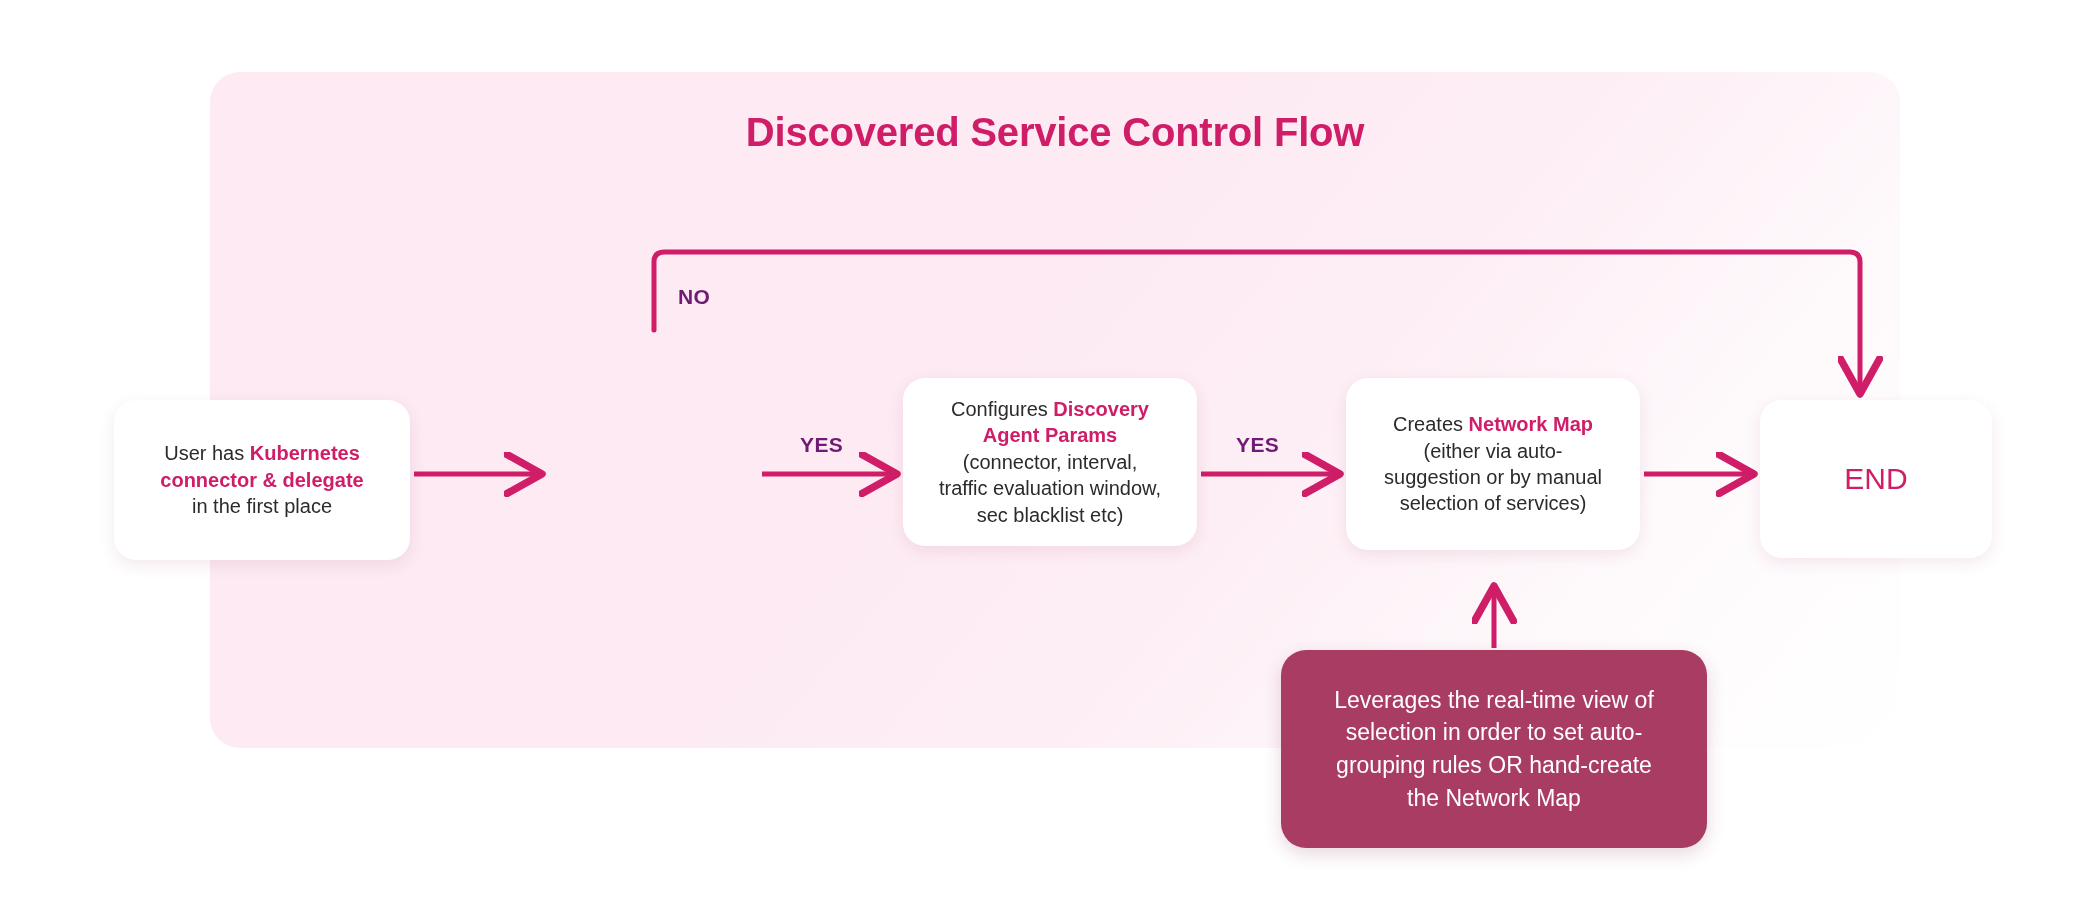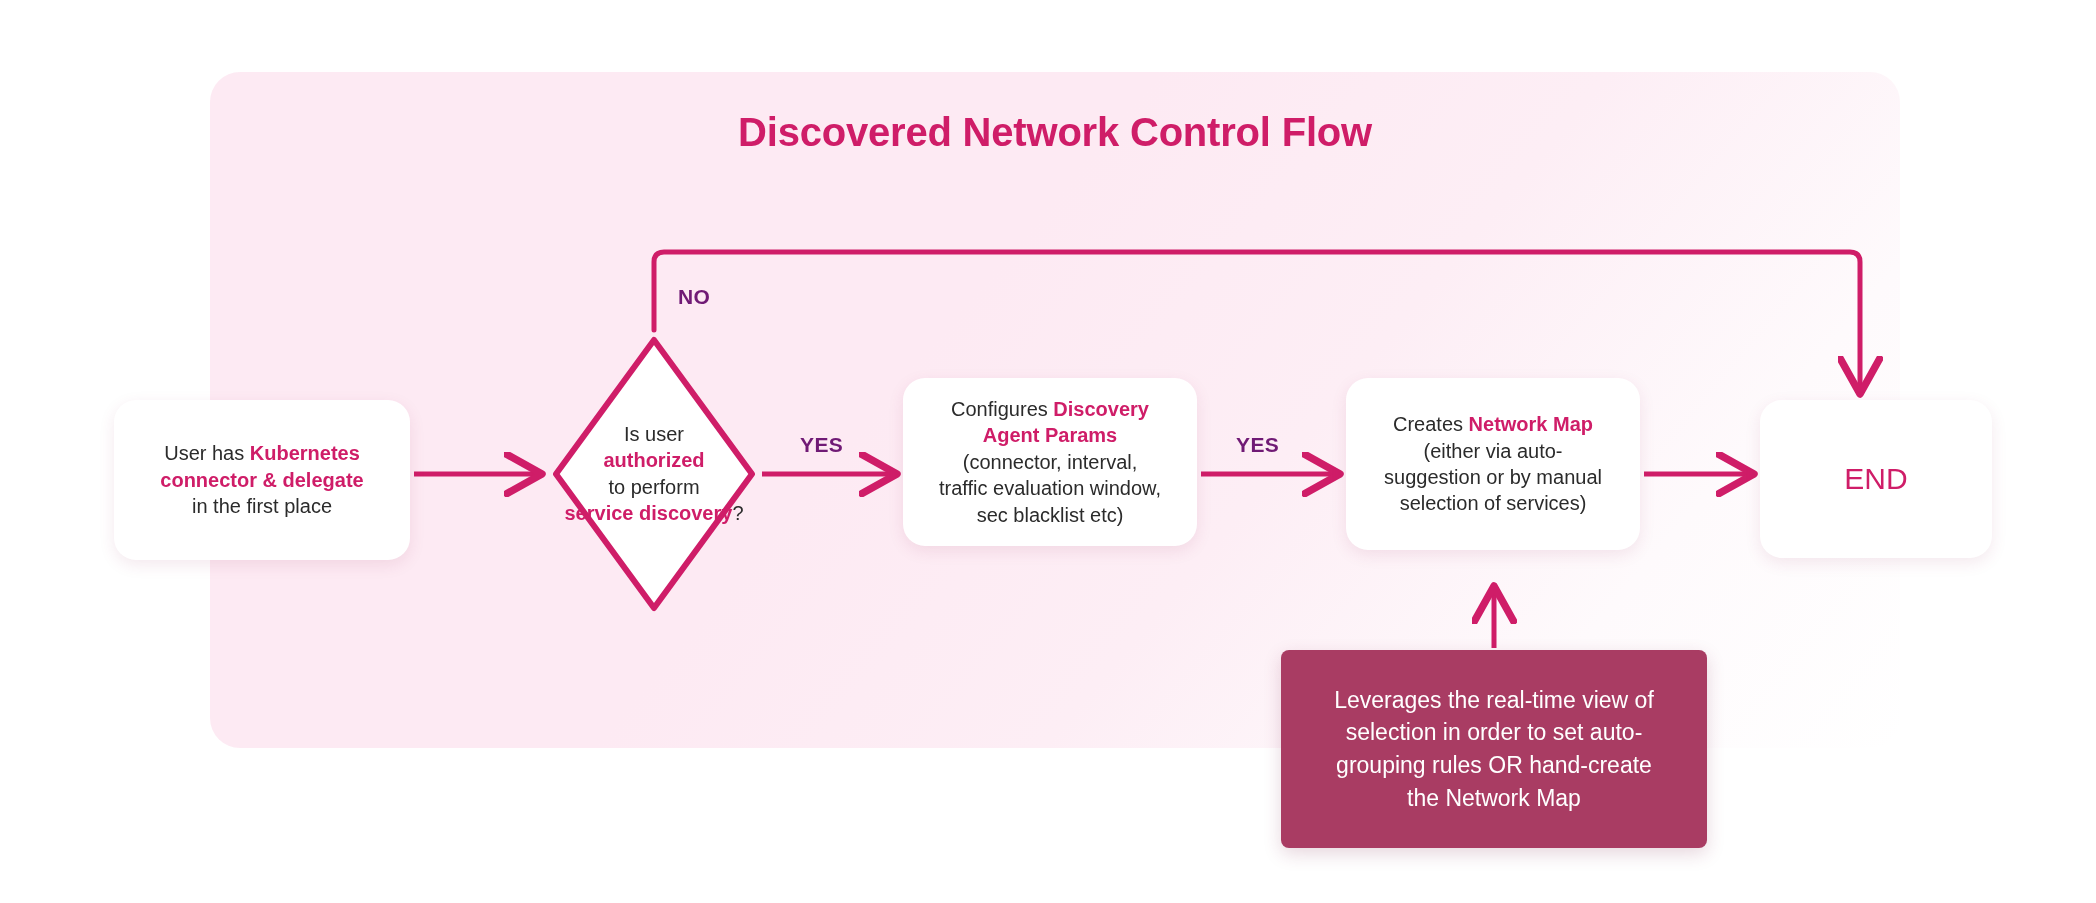--- a/index.html
+++ b/index.html
@@ -124,41 +124,41 @@
   #label-yes2 { left: 1236px; top: 433px; }
 
   
   .note {
     position: absolute;
     left: 1281px;
     top: 650px;
     width: 426px;
     height: 198px;
     background: #a93c63;
-    border-radius: 8px;
+    border-radius: 25px;
     box-shadow: 0 6px 18px rgba(120, 35, 70, 0.18);
     display: flex;
     align-items: center;
     justify-content: center;
     box-sizing: border-box;
     padding: 10px 22px;
     color: #ffffff;
     font-size: 23px;
     line-height: 1.42;
     text-align: center;
   }
 </style>
 </head>
 <body>
 
 <div id="canvas">
 
   <div class="panel"></div>
 
-  <div class="title">Discovered Network Control Flow</div>
+  <div class="title">Discovered Service Control Flow</div>
 
   <svg class="wires" viewBox="0 0 2096 903">
     <defs>
       <marker id="ah" markerWidth="9" markerHeight="9" refX="7.2" refY="4.5" orient="auto" markerUnits="strokeWidth">
         <path d="M0.6,0.6 L7.6,4.5 L0.6,8.4" fill="none" stroke="#cf1d68" stroke-width="1.5" stroke-linecap="round" stroke-linejoin="round"></path>
       </marker>
     </defs>
 
     <line x1="414" y1="474" x2="540" y2="474" stroke="#cf1d68" stroke-width="5" marker-end="url(#ah)"></line>
 
@@ -174,31 +174,20 @@
   </svg>
 
   <div class="node" id="node-start">
     <div class="txt">
       <span>User has </span><span class="hl">Kubernetes</span><br>
       <span class="hl">connector &amp; delegate</span><br>
       <span>in the first place</span>
     </div>
   </div>
 
-  <div class="diamond-wrap">
-    <svg class="diamond-shape" viewBox="0 0 208 280" preserveAspectRatio="none">
-      <polygon points="104,6 202,140 104,274 6,140" fill="#ffffff" stroke="#cf1d68" stroke-width="6" stroke-linejoin="round"></polygon>
-    </svg>
-    <div class="diamond-label">
-      <span>Is user</span><br>
-      <span class="hl">authorized</span><br>
-      <span>to perform</span><br>
-      <span class="hl">service discovery</span><span>?</span>
-    </div>
-  </div>
 
   <div class="node" id="node-config">
     <div class="txt">
       <span>Configures </span><span class="hl">Discovery</span><br>
       <span class="hl">Agent Params</span><br>
       <span>(connector, interval,</span><br>
       <span>traffic evaluation window,</span><br>
       <span>sec blacklist etc)</span>
     </div>
   </div>

